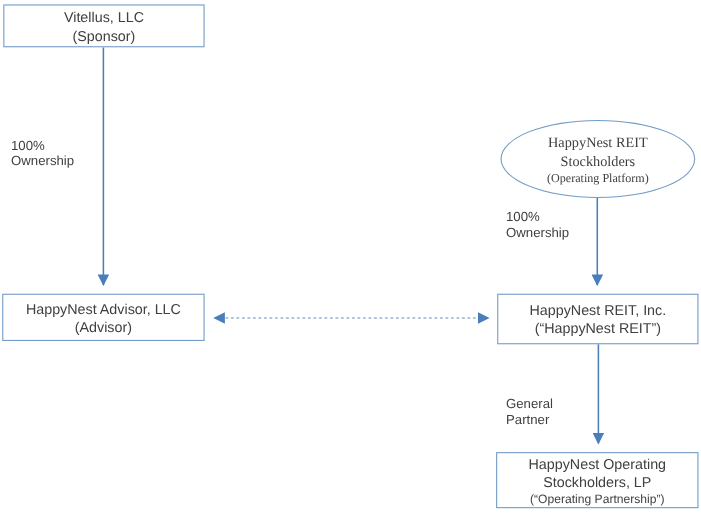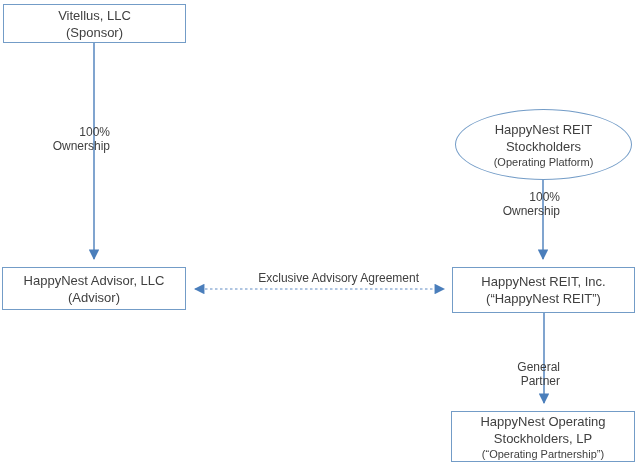--- a/index.html
+++ b/index.html
@@ -20,21 +20,21 @@
     flex-direction: column;
     align-items: center;
     justify-content: center;
     text-align: center;
   }
   .node .l-main { font-size: 13px; line-height: 17px; }
   .node .l-small { font-size: 11px; line-height: 14px; }
   .ellipse { border-radius: 50%; }
   .edge-label {
     position: absolute;
-    text-align: right;
+    text-align: left;
     font-size: 12px;
     line-height: 13.5px;
   }
   #connector-layer { position: absolute; left: 0; top: 0; }
   .conn { stroke: var(--arrow, #4a7ebb); stroke-width: 1.4; fill: none; }
   .conn-dashed { stroke: var(--dash, #95b3d7); stroke-width: 1.4; stroke-dasharray: 2.5 2.5; fill: none; }
   .ah { fill: var(--arrow, #4a7ebb); }
 </style>
 </head>
 <body>
@@ -51,21 +51,21 @@
     <line class="conn" x1="543" y1="180" x2="543" y2="259" marker-end="url(#arrow)"></line>
     <line class="conn-dashed" x1="195" y1="289" x2="444" y2="289" marker-start="url(#arrow)" marker-end="url(#arrow)"></line>
     <line class="conn" x1="544" y1="309" x2="544" y2="403" marker-end="url(#arrow)"></line>
   </svg>
 
   <div class="node" style="left:3px; top:4px; width:183px; height:39px;">
     <div class="l-main">Vitellus, LLC</div>
     <div class="l-main">(Sponsor)</div>
   </div>
 
-  <div class="node ellipse" style="left:455px; top:109px; width:177px; height:71px;">
+  <div class="node ellipse" style="left:455px; top:109px; width:177px; height:71px;font-family:Liberation Serif, serif;">
     <div class="l-main">HappyNest REIT</div>
     <div class="l-main">Stockholders</div>
     <div class="l-small">(Operating Platform)</div>
   </div>
 
   <div class="node" style="left:2px; top:267px; width:184px; height:43px;">
     <div class="l-main">HappyNest Advisor, LLC</div>
     <div class="l-main">(Advisor)</div>
   </div>
 
@@ -83,20 +83,19 @@
   <div class="edge-label" style="left:10px; top:126px; width:100px;">
     <div>100%</div>
     <div>Ownership</div>
   </div>
 
   <div class="edge-label" style="left:460px; top:191px; width:100px;">
     <div>100%</div>
     <div>Ownership</div>
   </div>
 
-  <div class="edge-label" style="left:219px; top:272px; width:200px;">Exclusive Advisory Agreement</div>
 
   <div class="edge-label" style="left:460px; top:361px; width:100px;">
     <div>General</div>
     <div>Partner</div>
   </div>
 
 </div>
 
 </body></html>

